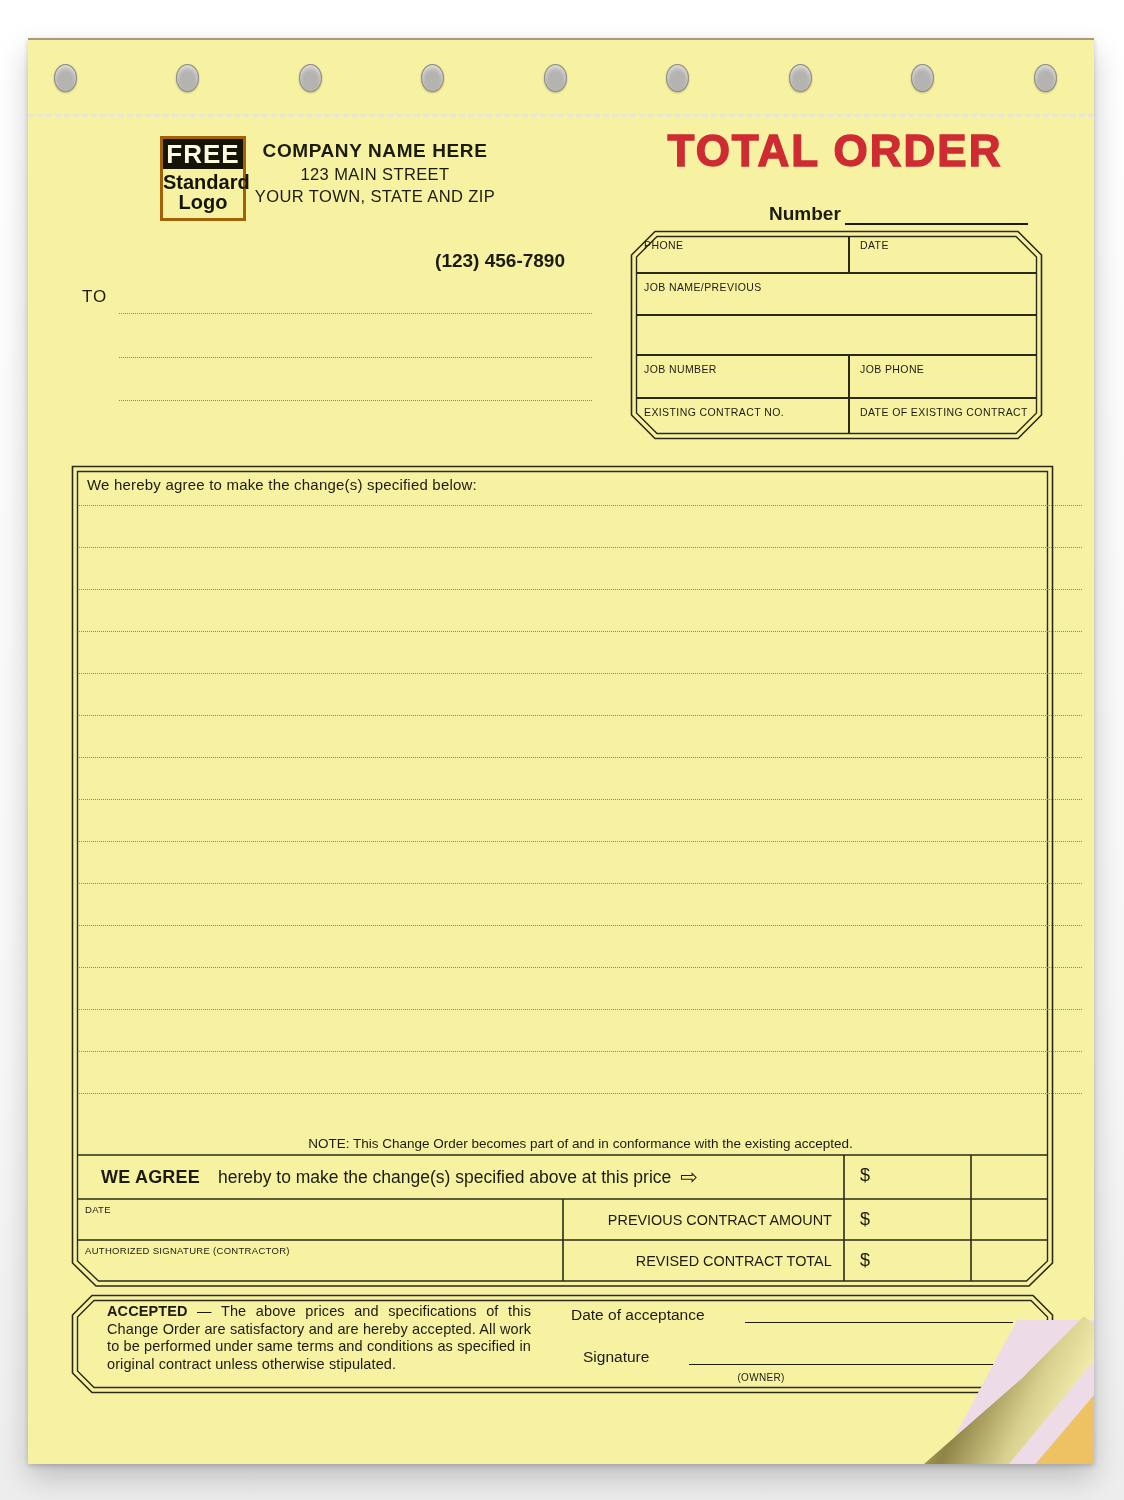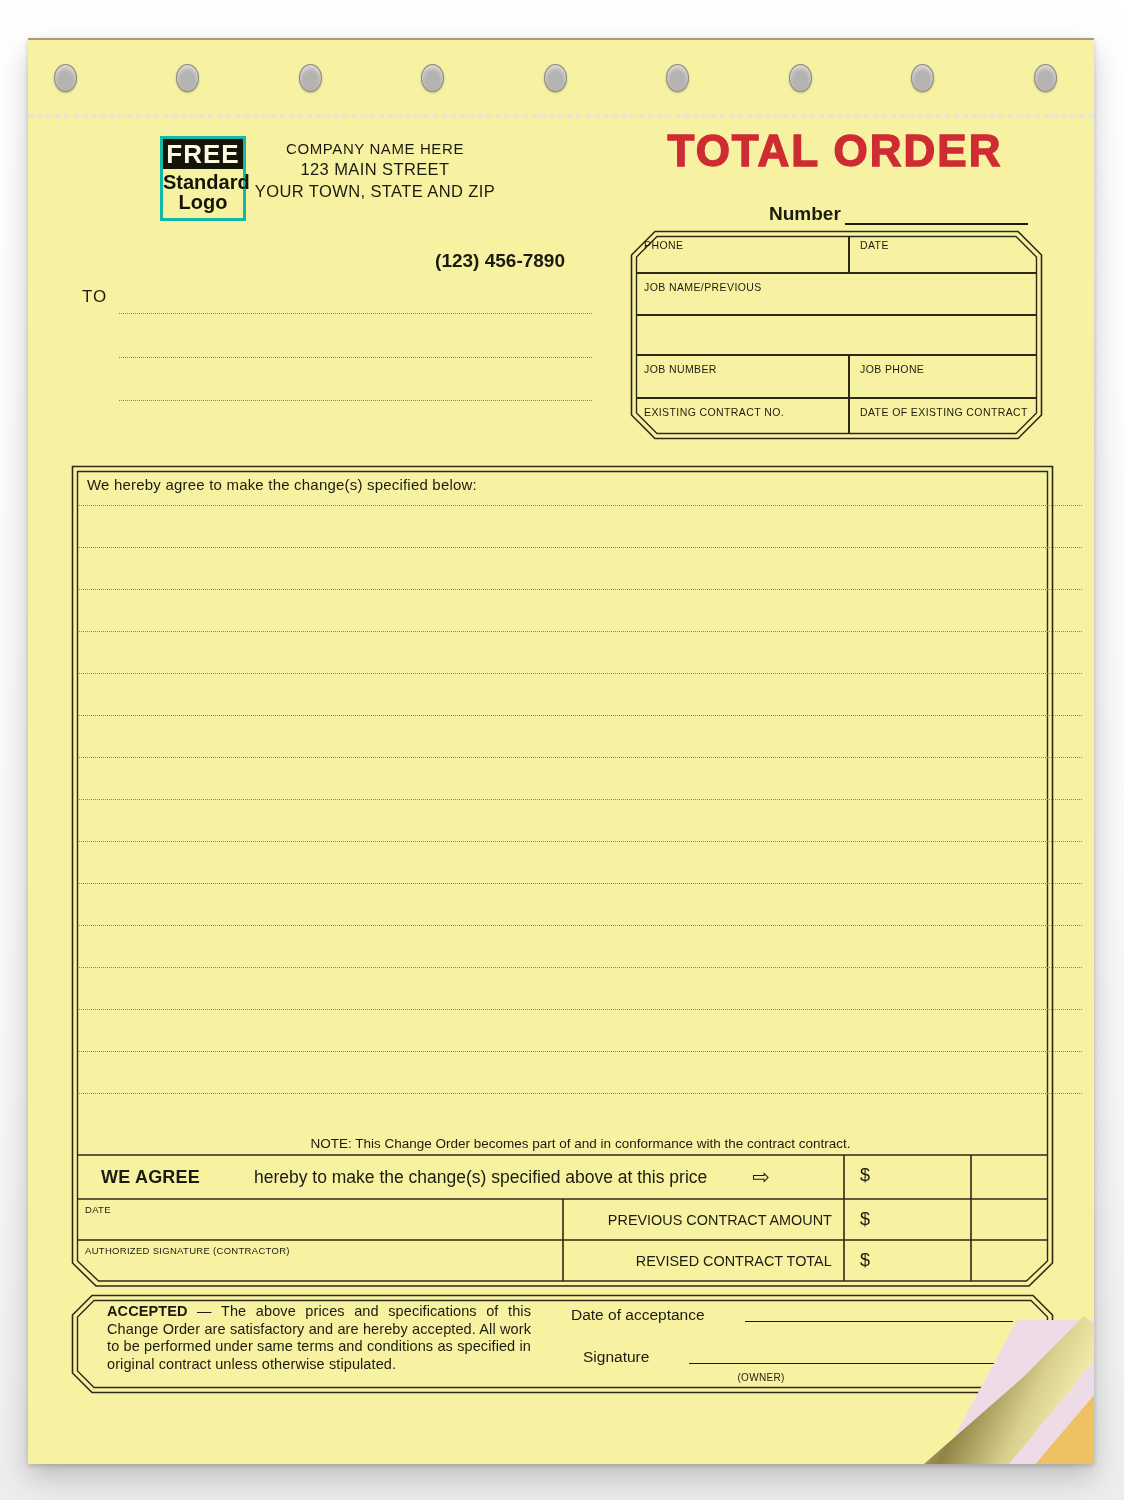--- a/index.html
+++ b/index.html
@@ -17,27 +17,27 @@
   
   .hole{
     position:absolute;top:24px;width:21px;height:26px;border-radius:50%;
     background:#b5b3b0;border:1px solid #8f8d86;
     box-shadow:inset 0 3px 4px rgba(255,255,255,.55),0 1px 2px rgba(0,0,0,.25);
   }
   .perf{position:absolute;left:0;right:0;top:74px;border-top:3px dashed #e9e5d4;opacity:.95;}
   
   .logo-box{
     position:absolute;left:132px;top:96px;width:86px;height:85px;
-    border:3px solid #14b8a6;background:#f7f2a2;box-sizing:border-box;text-align:center;
+    border:3px solid #a16207;background:#f7f2a2;box-sizing:border-box;text-align:center;
   }
   .logo-top{background:#151408;color:#fdfae0;font-weight:bold;font-size:26px;line-height:30px;letter-spacing:1px;}
   .logo-bottom{color:#151408;font-weight:bold;font-size:20px;line-height:20px;padding-top:3px;}
   
   .company{position:absolute;left:157px;top:100px;width:380px;text-align:center;}
-  .company-name{font-size:15px;font-weight:normal;letter-spacing:.6px;}
+  .company-name{font-size:19px;font-weight:bold;letter-spacing:.6px;}
   .company-addr{font-size:16.5px;margin-top:3px;letter-spacing:.4px;}
   .company-phone{position:absolute;left:157px;top:210px;width:380px;text-align:right;font-size:19px;font-weight:bold;}
   
   .form-title{
     position:absolute;left:557px;top:86px;width:500px;text-align:center;
     font-size:44px;font-weight:bold;letter-spacing:2px;color:#ce2b33;
     -webkit-text-stroke:1.4px #ce2b33;
   }
   .number-row{position:absolute;left:741px;top:163px;width:259px;display:flex;align-items:flex-end;}
   .number-label{font-size:19px;font-weight:bold;}
@@ -51,40 +51,40 @@
   .to-label{position:absolute;left:54px;top:247px;font-size:17px;letter-spacing:1px;}
   .to-lines{position:absolute;left:91px;top:273px;width:473px;height:95px;}
   .dot-rule{position:absolute;left:0;right:0;border-top:1.5px dotted #8d8758;}
   
   .main-box{position:absolute;left:43px;top:425px;width:1019px;height:822px;}
   .main-box svg{position:absolute;left:0;top:0;}
   .intro{position:absolute;left:16px;top:11px;font-size:15px;letter-spacing:.2px;}
   .ruled-area{position:absolute;left:0;top:0;width:100%;height:700px;}
   .ruled-area .dot-rule{left:8px;right:8px;}
   .note{position:absolute;left:0;top:671px;width:100%;text-align:center;font-size:13.5px;}
-  .agree-row{position:absolute;left:0;top:690px;width:773px;height:44px;display:flex;align-items:center;padding-left:30px;box-sizing:border-box;gap:36px;}
+  .agree-row{position:absolute;left:0;top:690px;width:773px;height:44px;display:flex;align-items:center;padding-left:30px;box-sizing:border-box;}
   .agree-bold{font-size:18px;font-weight:bold;letter-spacing:.2px;}
   .agree-rest{font-size:17.5px;margin-left:18px;}
   .agree-arrow{font-size:21px;margin-left:9px;}
   .tiny-label{position:absolute;font-size:9.5px;letter-spacing:.3px;}
   .amount-label{
     position:absolute;left:492px;width:281px;height:41px;display:flex;align-items:center;justify-content:flex-end;
     padding-right:12px;box-sizing:border-box;font-size:15.5px;
   }
   .amount-label span{display:inline-block;transform:scaleX(.93);transform-origin:right center;white-space:nowrap;}
   .usd{position:absolute;left:789px;width:60px;height:41px;display:flex;align-items:center;font-size:18px;}
   
   .accept-box{position:absolute;left:43px;top:1254px;width:983px;height:119px;}
   .accept-box svg{position:absolute;left:0;top:0;}
   .accept-text{
     position:absolute;left:36px;top:9px;width:424px;font-size:14.5px;line-height:17.6px;
     text-align:justify;letter-spacing:.1px;
   }
   .accept-text .b{font-weight:bold;}
-  .acc-row{position:absolute;display:flex;align-items:flex-start;gap:32px;}
+  .acc-row{position:absolute;display:flex;align-items:center;gap:32px;}
   .acc-row .lbl{font-size:15.5px;white-space:nowrap;}
   .acc-row .fill-line{border-bottom:1.6px solid #1c1b10;height:15px;margin-left:8px;}
   .owner{position:absolute;left:555px;top:78px;width:270px;text-align:center;font-size:10px;letter-spacing:.3px;}
   
   .curl-stack{position:absolute;right:0;bottom:0;width:172px;height:154px;}
   .copy-goldenrod{position:absolute;right:0;bottom:0;width:92px;height:88px;background:#eec163;
     clip-path:polygon(100% 0,100% 100%,0 100%);}
   .copy-pink{position:absolute;right:0;bottom:0;width:154px;height:144px;background:#eddce8;
     clip-path:polygon(50% 0,100% 0,100% 52%,62% 100%,0 100%);}
   .pink-print{position:absolute;right:26px;bottom:58px;width:74px;height:7px;
@@ -182,21 +182,21 @@
         <div class="dot-rule" style="top: 292px;"></div>
         <div class="dot-rule" style="top: 334px;"></div>
         <div class="dot-rule" style="top: 376px;"></div>
         <div class="dot-rule" style="top: 418px;"></div>
         <div class="dot-rule" style="top: 460px;"></div>
         <div class="dot-rule" style="top: 502px;"></div>
         <div class="dot-rule" style="top: 544px;"></div>
         <div class="dot-rule" style="top: 586px;"></div>
         <div class="dot-rule" style="top: 628px;"></div>
       </div>
-    <div class="note">NOTE: This Change Order becomes part of and in conformance with the contract contract.</div>
+    <div class="note">NOTE: This Change Order becomes part of and in conformance with the existing accepted.</div>
 
     <div class="agree-row">
       <span class="agree-bold">WE AGREE</span>
       <span class="agree-rest">hereby to make the change(s) specified above at this price</span>
       <span class="agree-arrow">⇨</span>
     </div>
     <div class="usd" style="top:690px;">$</div>
 
     <div class="tiny-label" style="left:14px;top:739px;">DATE</div>
     <div class="amount-label" style="top:734px;">

